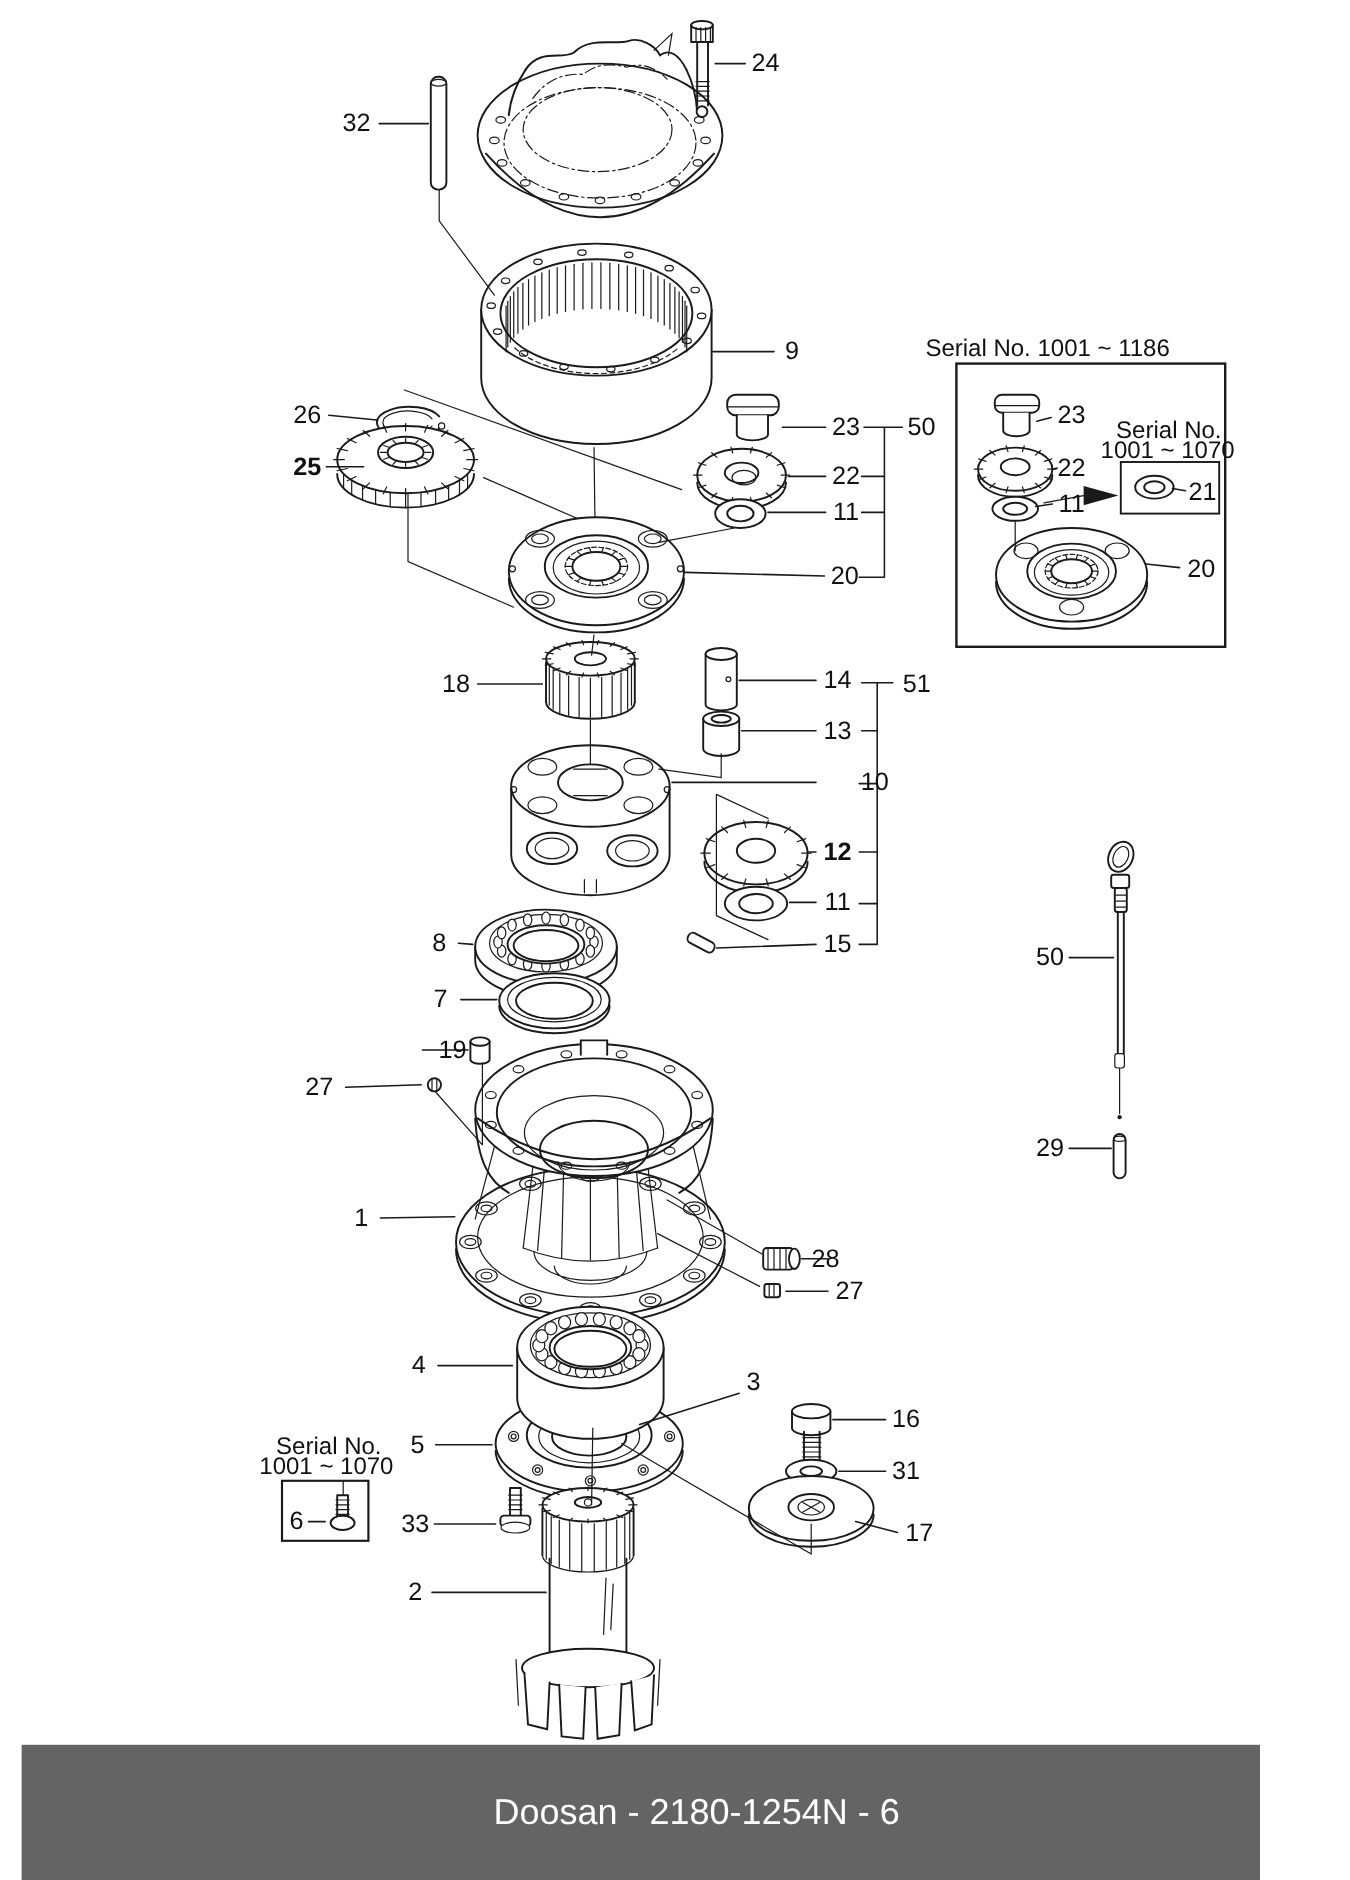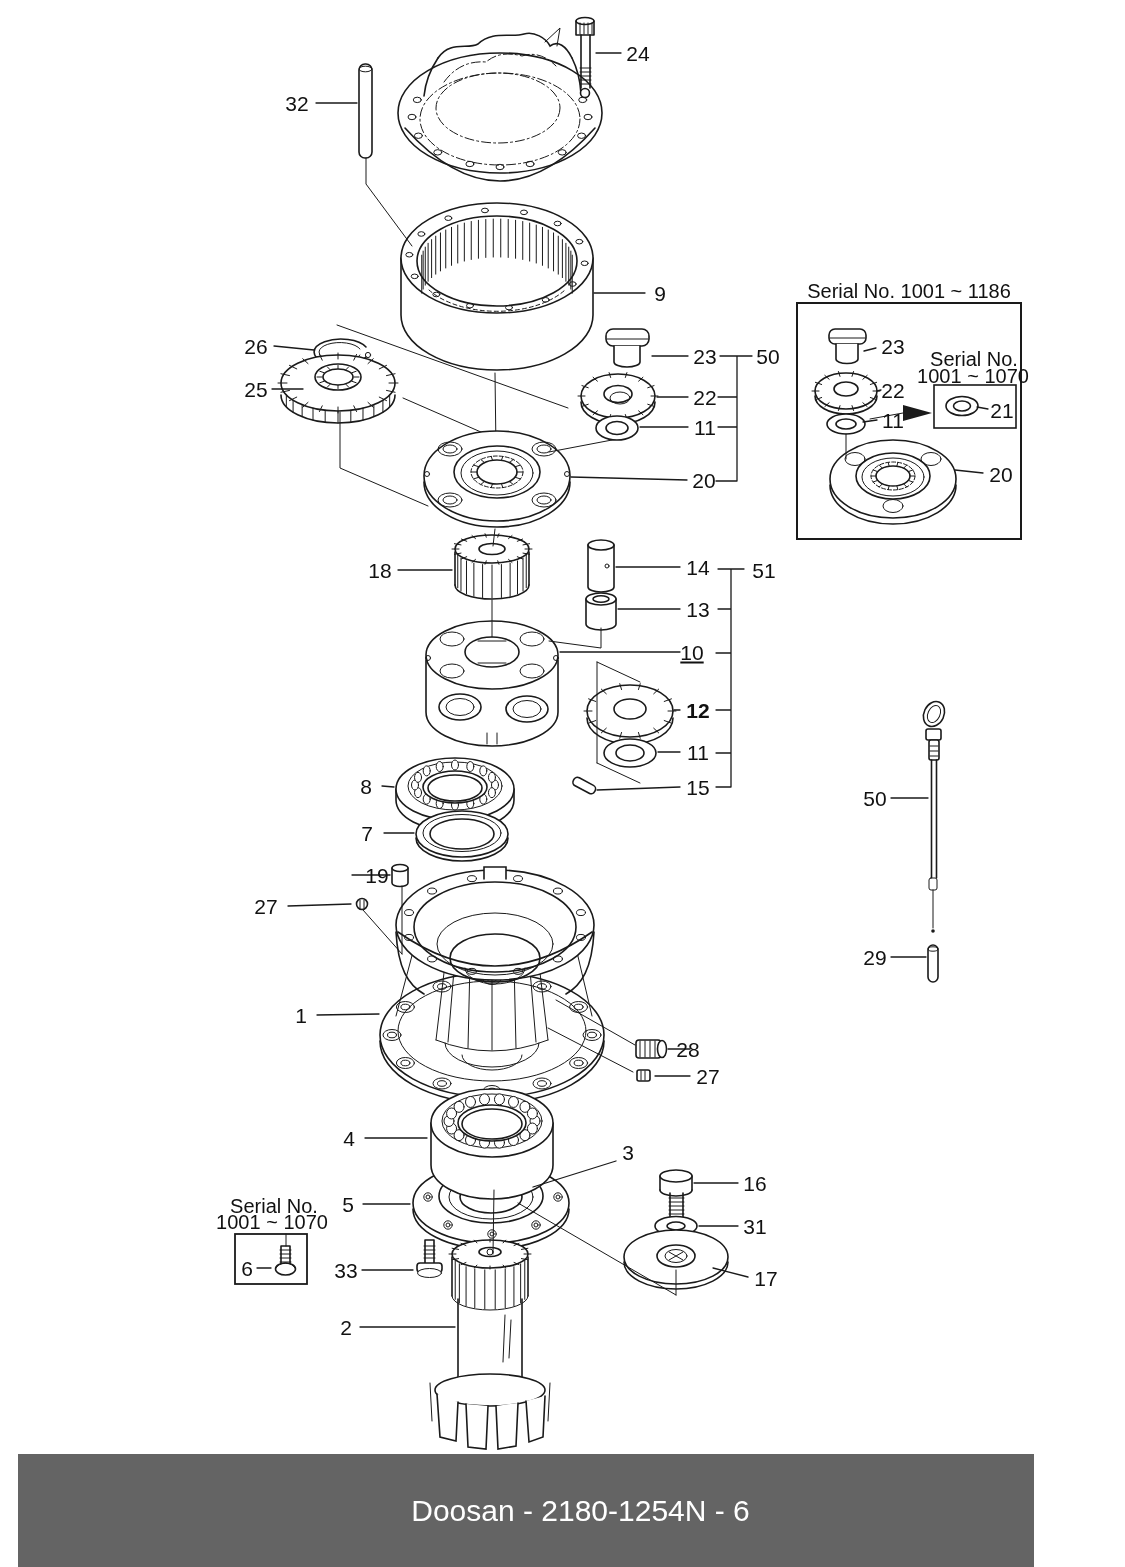--- a/index.html
+++ b/index.html
@@ -1,17 +1,17 @@
 <!DOCTYPE html>
 <html><head>
 <meta charset="utf-8">
 <style>
   html,body{margin:0;padding:0;background:#fff;}
   .page{position:relative;width:1034px;height:1567px;background:#fff;overflow:hidden;
-        font-family:"Liberation Sans",sans-serif;color:#111;}
+        font-family:"Liberation Sans",sans-serif;color:#111;padding-left:16px;}
   #art{position:absolute;left:0;top:0;}
   .callout{position:absolute;transform:translate(-50%,-50%);font-size:21px;line-height:1;
            color:#111;white-space:nowrap;}
   .stitle{position:absolute;transform:translate(-50%,-50%);font-size:20px;line-height:1;
           color:#111;white-space:nowrap;text-align:center;}
   .footer{position:absolute;left:18px;top:1454px;width:1125px;height:113px;background:#646464;
           display:flex;align-items:center;justify-content:center;
           color:#fff;font-size:30px;}
   .thin{stroke-width:1px;}
   .ldr{stroke-width:1.3px;}
@@ -710,31 +710,31 @@
   <path class="ldr" d="M720,356 L752,356 M737,356 L737,481 M718,397 L737,397 M718,427 L737,427 M716,481 L737,481
            M718,569 L744,569 M731,569 L731,787 M718,609 L731,609 M716,653 L731,653
            M716,710 L731,710 M716,753 L731,753 M716,787 L731,787"></path>
 </svg>
 
 <div id="labels">
       <div class="callout" style="left: 638px; top: 53px;">24</div>
       <div class="callout" style="left: 297px; top: 103px;">32</div>
       <div class="callout" style="left: 660px; top: 293px;">9</div>
       <div class="callout" style="left: 256px; top: 346px;">26</div>
-      <div class="callout" style="left: 256px; top: 389px;">25</div>
+      <div class="callout" style="left: 256px; top: 389px; font-weight: bold;">25</div>
       <div class="callout" style="left: 705px; top: 356px;">23</div>
       <div class="callout" style="left: 768px; top: 356px;">50</div>
       <div class="callout" style="left: 705px; top: 397px;">22</div>
       <div class="callout" style="left: 705px; top: 427px;">11</div>
       <div class="callout" style="left: 704px; top: 480px;">20</div>
       <div class="callout" style="left: 380px; top: 570px;">18</div>
       <div class="callout" style="left: 698px; top: 567px;">14</div>
       <div class="callout" style="left: 764px; top: 570px;">51</div>
       <div class="callout" style="left: 698px; top: 609px;">13</div>
-      <div class="callout" style="left: 692px; top: 652px; text-decoration: underline;">10</div>
+      <div class="callout" style="left: 729px; top: 652px;">10</div>
       <div class="callout" style="left: 698px; top: 710px; font-weight: bold;">12</div>
       <div class="callout" style="left: 698px; top: 752px;">11</div>
       <div class="callout" style="left: 698px; top: 787px;">15</div>
       <div class="callout" style="left: 366px; top: 786px;">8</div>
       <div class="callout" style="left: 367px; top: 833px;">7</div>
       <div class="callout" style="left: 336px; top: 875px; margin-left: 41px;">19</div>
       <div class="callout" style="left: 266px; top: 906px;">27</div>
       <div class="callout" style="left: 301px; top: 1015px;">1</div>
       <div class="callout" style="left: 688px; top: 1049px;">28</div>
       <div class="callout" style="left: 708px; top: 1076px;">27</div>
@@ -749,21 +749,21 @@
       <div class="callout" style="left: 875px; top: 798px;">50</div>
       <div class="callout" style="left: 875px; top: 957px;">29</div>
       <div class="callout" style="left: 893px; top: 346px;">23</div>
       <div class="callout" style="left: 893px; top: 390px;">22</div>
       <div class="callout" style="left: 893px; top: 420px;">11</div>
       <div class="callout" style="left: 1002px; top: 410px;">21</div>
       <div class="callout" style="left: 1001px; top: 474px;">20</div>
       <div class="callout" style="left: 247px; top: 1268px;">6</div>
     </div>
 
-<div class="stitle" style="left:909px;top:291px">Serial No. 1001 ~ 1186</div>
+<div class="stitle" style="left:873px;top:291px">Serial No. 1001 ~ 1186</div>
 <div class="stitle" style="left:974px;top:359px">Serial No.</div>
 <div class="stitle" style="left:973px;top:376px">1001 ~ 1070</div>
 <div class="stitle" style="left:274px;top:1206px">Serial No.</div>
 <div class="stitle" style="left:272px;top:1222px">1001 ~ 1070</div>
 
 <div class="footer" style="background: rgb(100, 100, 100); color: rgb(255, 255, 255);">
   <span>Doosan - 2180-1254</span>
   <span>N - 6</span>
 </div>
 

